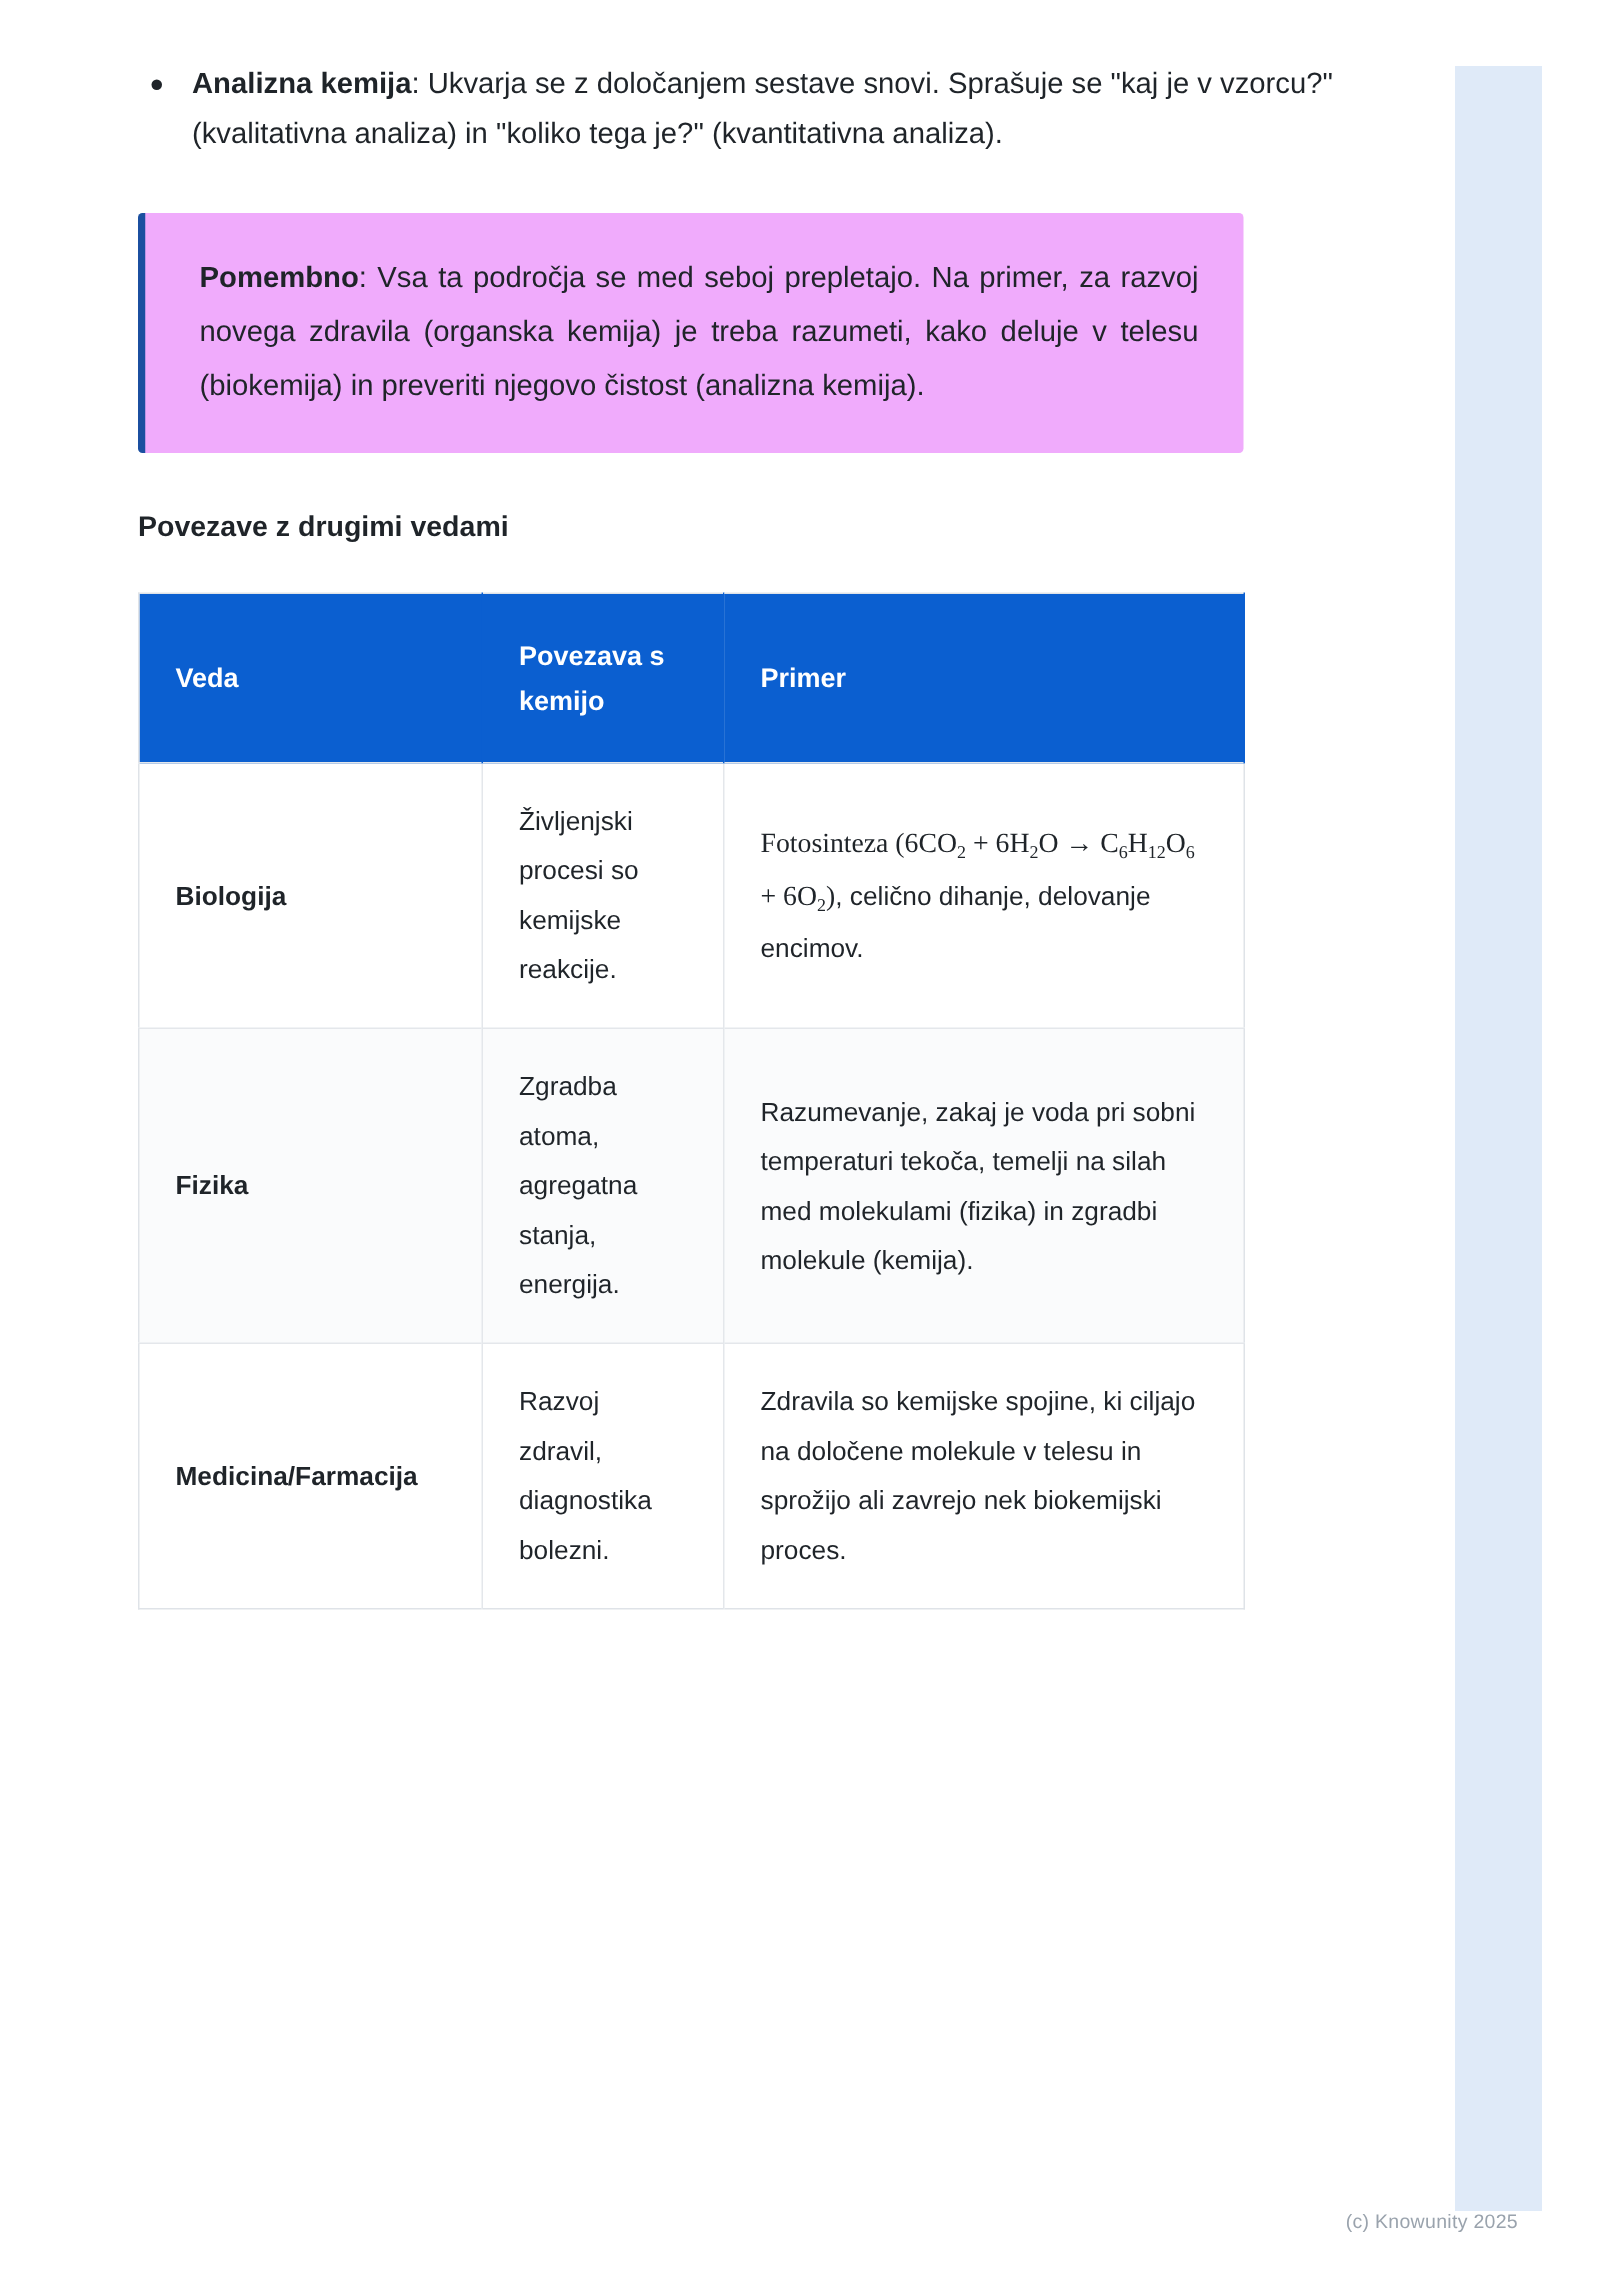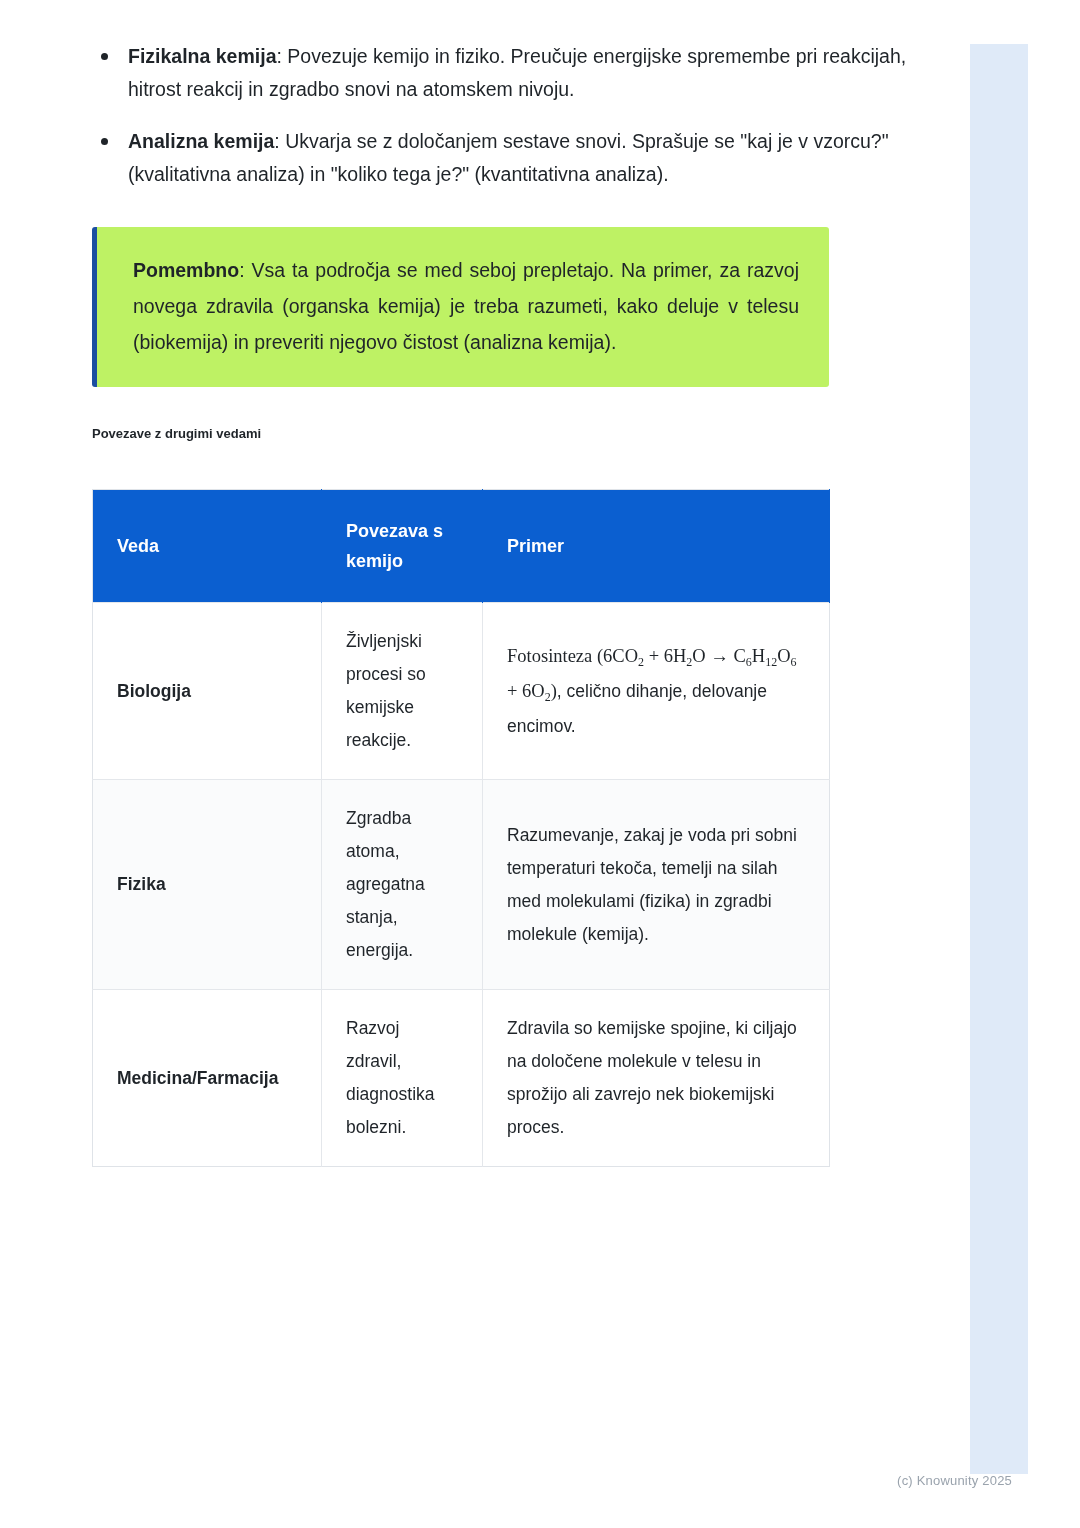--- a/index.html
+++ b/index.html
@@ -68,53 +68,53 @@
     top: 13px;
     width: 7px;
     height: 7px;
     border-radius: 50%;
     background: #1f2429;
   }
   ul.bullets li b { font-weight: bold; }
 
   .callout {
     margin-top: 36px;
-    background: #bef264;
+    background: #f0abfc;
     border-left: 5px solid #1b4fa0;
     border-radius: 3px;
     padding: 25px 30px 27px 36px;
     width: 737px;
   }
   .callout p {
     margin: 0;
     font-size: 19.5px;
     line-height: 36px;
     color: #1f2429;
     text-align: justify;
   }
   .callout p b { font-weight: bold; }
 
   h3.section-title {
-    font-size: 13px;
+    font-size: 19px;
     font-weight: bold;
     color: #1f2429;
     margin: 39px 0 0 0;
   }
 
   p.body-text {
     font-size: 19.5px;
     line-height: 33px;
     color: #1f2429;
     margin: 26px 0 0 0;
     width: 737px;
     text-align: justify;
   }
 
   table.vedas {
-    margin-top: 48px;
+    margin-top: 32px;
     border-collapse: collapse;
     width: 737px;
     table-layout: fixed;
     border: 1px solid #dfe3e8;
   }
   table.vedas thead th {
     background: #0b5fd0;
     color: #ffffff;
     font-size: 18px;
     font-weight: bold;
@@ -167,23 +167,20 @@
 <div class="page">
 
   <div class="scroll-rail">
     <div class="scroll-track"></div>
   </div>
 
   <div class="content">
 
     <ul class="bullets">
       <li>
-        <b>Fizikalna kemija</b><span>: Povezuje kemijo in fiziko. Preučuje energijske spremembe pri reakcijah, hitrost reakcij in zgradbo snovi na atomskem nivoju.</span>
-      </li>
-      <li>
         <b>Analizna kemija</b><span>: Ukvarja se z določanjem sestave snovi. Sprašuje se "kaj je v vzorcu?" (kvalitativna analiza) in "koliko tega je?" (kvantitativna analiza).</span>
       </li>
     </ul>
 
     <div class="callout">
       <p><b>Pomembno</b><span>: Vsa ta področja se med seboj prepletajo. Na primer, za razvoj novega zdravila (organska kemija) je treba razumeti, kako deluje v telesu (biokemija) in preveriti njegovo čistost (analizna kemija).</span></p>
     </div>
 
     <h3 class="section-title">Povezave z drugimi vedami</h3>
 

